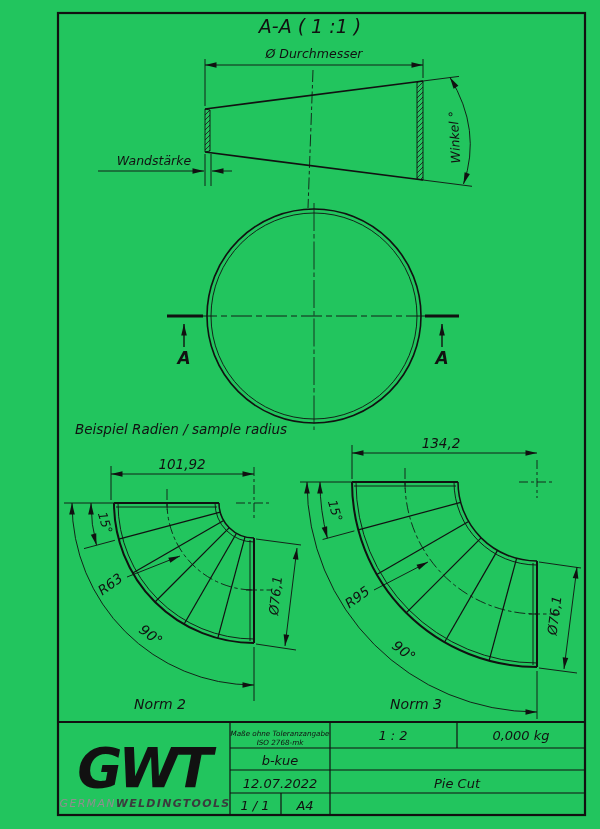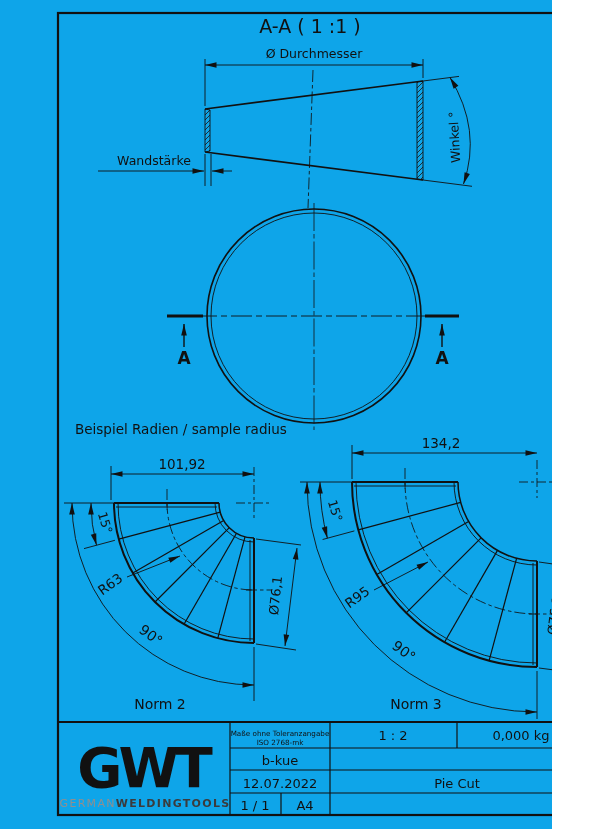--- a/index.html
+++ b/index.html
@@ -1,17 +1,17 @@
 <!DOCTYPE html>
 <html><head>
 <meta charset="utf-8">
 <style>
   html,body{margin:0;padding:0;background:#ffffff;}
-  .page{position:relative;width:552px;height:829px;background:#0ea5e9;overflow:hidden;
-        font-family:"DejaVu Sans","Liberation Sans",sans-serif;}
+  .page{position:relative;width:600px;height:829px;background:#22c55e;overflow:hidden;
+        font-family:"DejaVu Sans","Liberation Sans",sans-serif;font-style:italic;}
   svg{position:absolute;left:0;top:0;}
   svg text{fill:#111;}
 </style>
 </head>
 <body>
 
 <div class="page">
 <svg width="600" height="829" viewBox="0 0 600 829">
   <defs>
     <marker id="mE" markerUnits="userSpaceOnUse" markerWidth="14" markerHeight="8" refX="12.5" refY="4" orient="auto">

